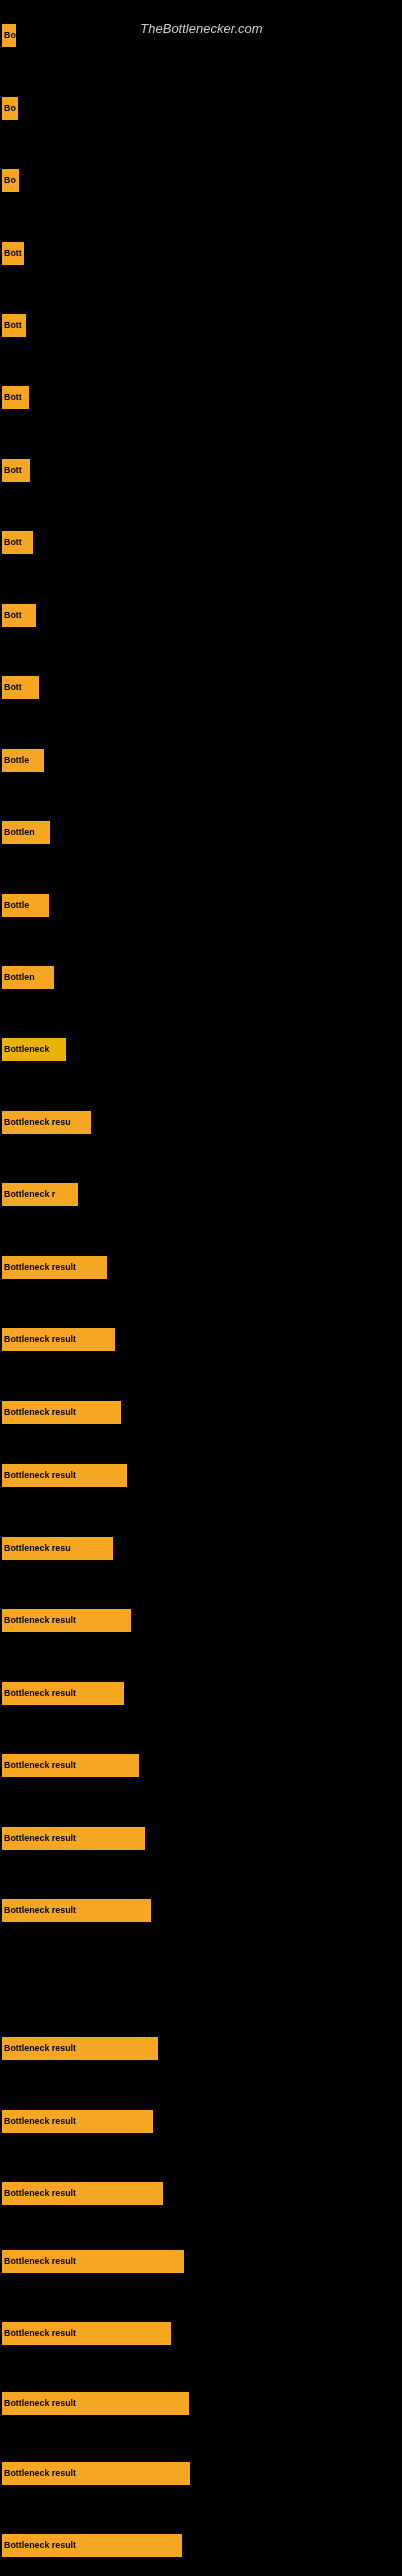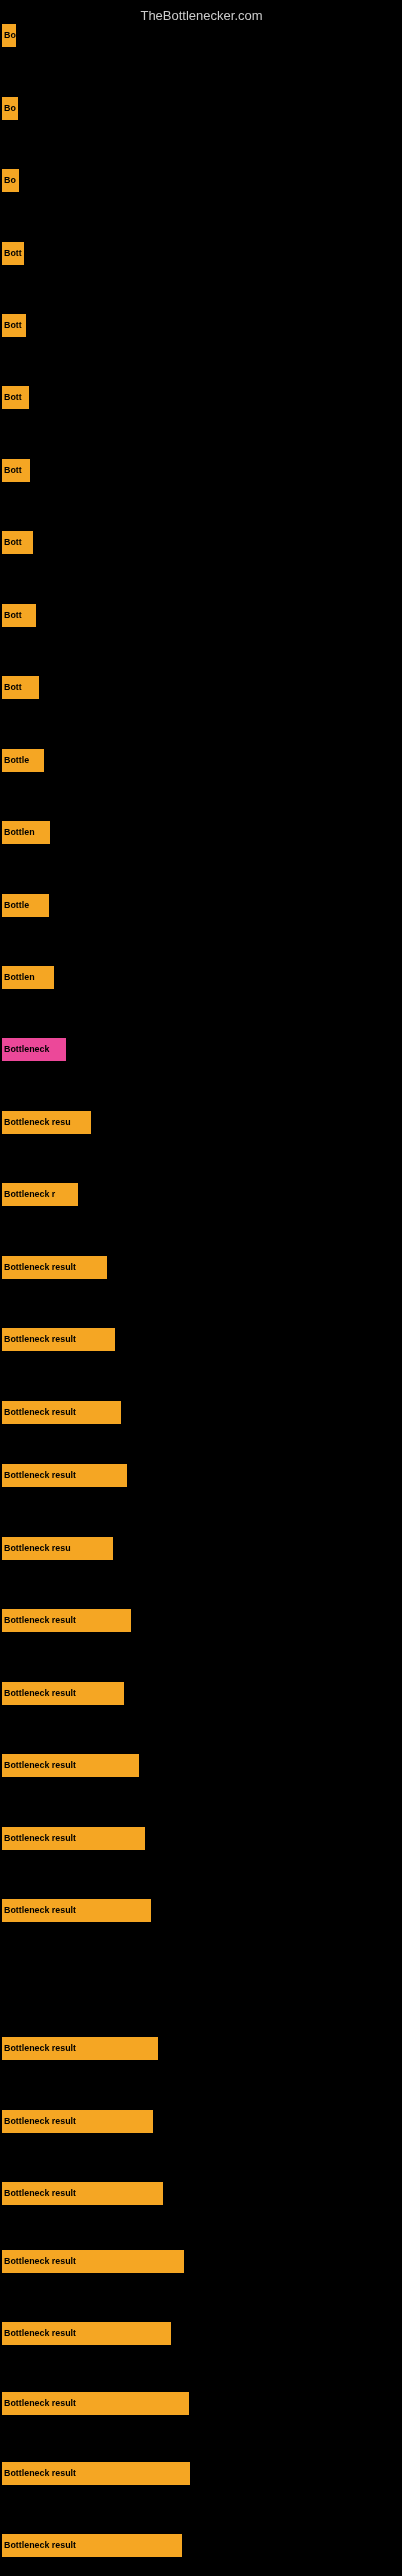--- a/index.html
+++ b/index.html
@@ -13,21 +13,21 @@
       width: 403px;
       min-height: 2576px;
       font-family: Arial, sans-serif;
       position: relative;
     }
   </style>
 </head>
 <body>
 
 <div>
-  <span style="color:#ccc; font-size:13px; position:absolute; top:8px; left:0; right:0; text-align:center; z-index:10;">TheBottlenecker.com</span>
+  <span style="color:#ccc; font-size:13px; position:absolute; top:21px; left:0; right:0; text-align:center; z-index:10;font-style:italic;">TheBottlenecker.com</span>
 </div>
 
 <div id="bars-container">
 <div style="position: absolute; top: 24px; left: 1.6px; right: 0px; height: 22.5px; display: flex; align-items: center;">
       <div style="background-color: rgb(245, 166, 35); width: 14.5px; height: 22.5px; display: flex; align-items: center; padding-left: 2.4px; overflow: hidden; white-space: nowrap;">
         <span style="color: rgb(0, 0, 0); font-size: 8.9px; font-weight: bold;">Bo</span>
       </div>
     </div>
     <div style="position: absolute; top: 97px; left: 1.6px; right: 0px; height: 22.5px; display: flex; align-items: center;">
       <div style="background-color: rgb(245, 166, 35); width: 16px; height: 22.5px; display: flex; align-items: center; padding-left: 2.4px; overflow: hidden; white-space: nowrap;">
@@ -88,21 +88,21 @@
       <div style="background-color: rgb(245, 166, 35); width: 47px; height: 22.5px; display: flex; align-items: center; padding-left: 2.4px; overflow: hidden; white-space: nowrap;">
         <span style="color: rgb(0, 0, 0); font-size: 8.9px; font-weight: bold;">Bottle</span>
       </div>
     </div>
     <div style="position: absolute; top: 966px; left: 1.6px; right: 0px; height: 22.5px; display: flex; align-items: center;">
       <div style="background-color: rgb(245, 166, 35); width: 52px; height: 22.5px; display: flex; align-items: center; padding-left: 2.4px; overflow: hidden; white-space: nowrap;">
         <span style="color: rgb(0, 0, 0); font-size: 8.9px; font-weight: bold;">Bottlen</span>
       </div>
     </div>
     <div style="position: absolute; top: 1038px; left: 1.6px; right: 0px; height: 22.5px; display: flex; align-items: center;">
-      <div style="background-color: #ec4899; width: 64px; height: 22.5px; display: flex; align-items: center; padding-left: 2.4px; overflow: hidden; white-space: nowrap;">
+      <div style="background-color: #eab308; width: 64px; height: 22.5px; display: flex; align-items: center; padding-left: 2.4px; overflow: hidden; white-space: nowrap;">
         <span style="color: rgb(0, 0, 0); font-size: 8.9px; font-weight: bold;">Bottleneck</span>
       </div>
     </div>
     <div style="position: absolute; top: 1111px; left: 1.6px; right: 0px; height: 22.5px; display: flex; align-items: center;">
       <div style="background-color: rgb(245, 166, 35); width: 89px; height: 22.5px; display: flex; align-items: center; padding-left: 2.4px; overflow: hidden; white-space: nowrap;">
         <span style="color: rgb(0, 0, 0); font-size: 8.9px; font-weight: bold;">Bottleneck resu</span>
       </div>
     </div>
     <div style="position: absolute; top: 1183px; left: 1.6px; right: 0px; height: 22.5px; display: flex; align-items: flex-end;">
       <div style="background-color: rgb(245, 166, 35); width: 76px; height: 22.5px; display: flex; align-items: center; padding-left: 2.4px; overflow: hidden; white-space: nowrap;">

